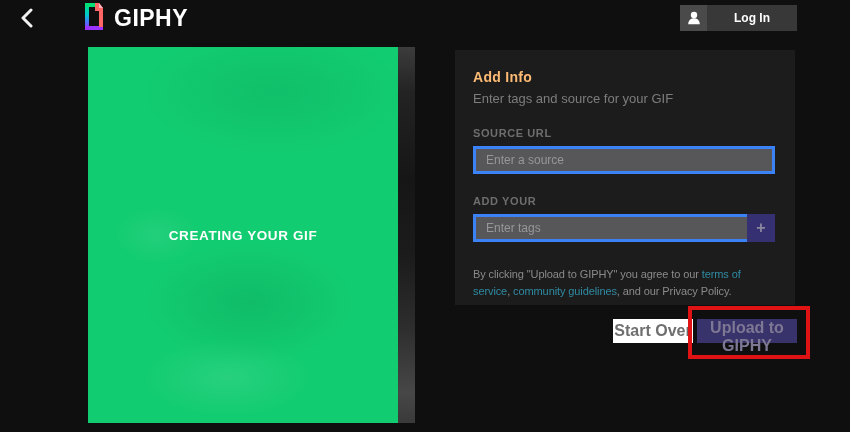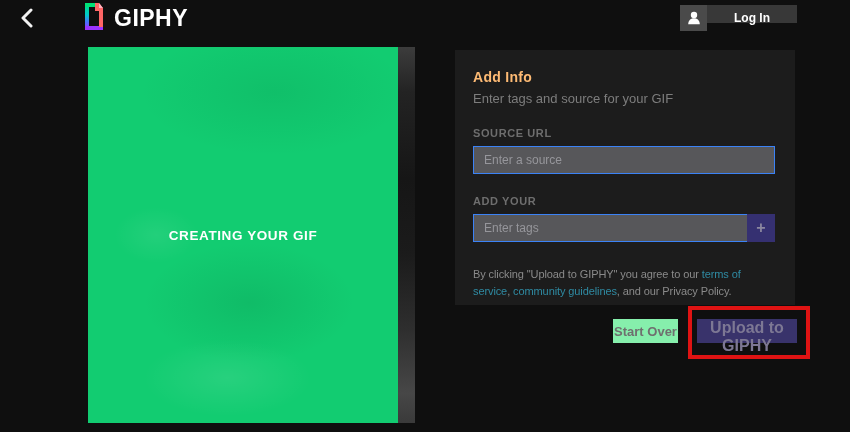--- a/index.html
+++ b/index.html
@@ -20,21 +20,21 @@
   }
   .logo {
     position:absolute; left:85px; top:3px;
     display:flex; align-items:center; gap:8px; cursor:pointer;
   }
   .logo-text {
     color:#ffffff; font-size:23px; font-weight:800; letter-spacing:0.5px;text-align:center;
   }
   .login-btn {
     position:absolute; left:680px; top:5px;
-    width:117px; height:18px;
+    width:117px; height:26px;
     display:flex; background:#383838; border:none; cursor:pointer;
   }
   .login-icon-box {
     width:27px; height:26px; background:#4a4a4a;
     display:flex; align-items:center; justify-content:center;
   }
   .login-label {
     flex:1; text-align:center; line-height:26px;
     color:#ffffff; font-size:12px; font-weight:700;
   }
@@ -73,21 +73,21 @@
     padding:19px 20px 0 18px;
   }
   .panel-title { color:#fdba74; font-size:14px; font-weight:800; letter-spacing:0.3px; }
   .panel-subtitle { color:#7d7d7d; font-size:13px; margin-top:6px; }
   .field-label {
     color:#6e6e6e; font-size:11px; font-weight:700;
     letter-spacing:0.6px; margin-top:21px;
   }
   .text-input {
     margin-top:7px; width:100%; height:28px;
-    background:#57575a; border:1px solid #3b82f6;
+    background:#57575a; border:3px solid #3b82f6;
     color:#d0d0d0; font-size:12px; padding:0 10px;
     font-family:"Liberation Sans", sans-serif;
   }
   .text-input::placeholder { color:#96969b; }
   .tags-row { display:flex; margin-top:7px; }
   .tags-row .text-input { margin-top:0; flex:1; border-right:none; }
   .plus-btn {
     width:28px; height:28px; border:none; cursor:pointer;
     background:#353071; color:#8b87a0;
     font-size:16px; font-weight:700;
@@ -95,23 +95,23 @@
   }
   .terms {
     margin-top:24px; font-size:11px; line-height:1.55;
     color:#8a8a8a; letter-spacing:-0.1px;
   }
   .terms .link { color:#2f8ba3; cursor:pointer; }
 
   
   .start-over-btn {
     position:absolute; left:613px; top:319px;
-    width:65px; height:24px; border:none; cursor:pointer;
-    background:#86efac; color:#6f6f6f;
-    font-size:13px; font-weight:700; text-align:center;
+    width:80px; height:24px; border:none; cursor:pointer;
+    background:#ffffff; color:#6f6f6f;
+    font-size:16px; font-weight:700; text-align:center;
     font-family:"Liberation Sans", sans-serif;
   }
   .upload-btn {
     position:absolute; left:697px; top:319px;
     width:100px; height:24px; border:none; cursor:pointer;
     background:#39336b; color:#7d7894;
     font-size:16px; font-weight:700; text-align:center;
     font-family:"Liberation Sans", sans-serif;
   }
 

